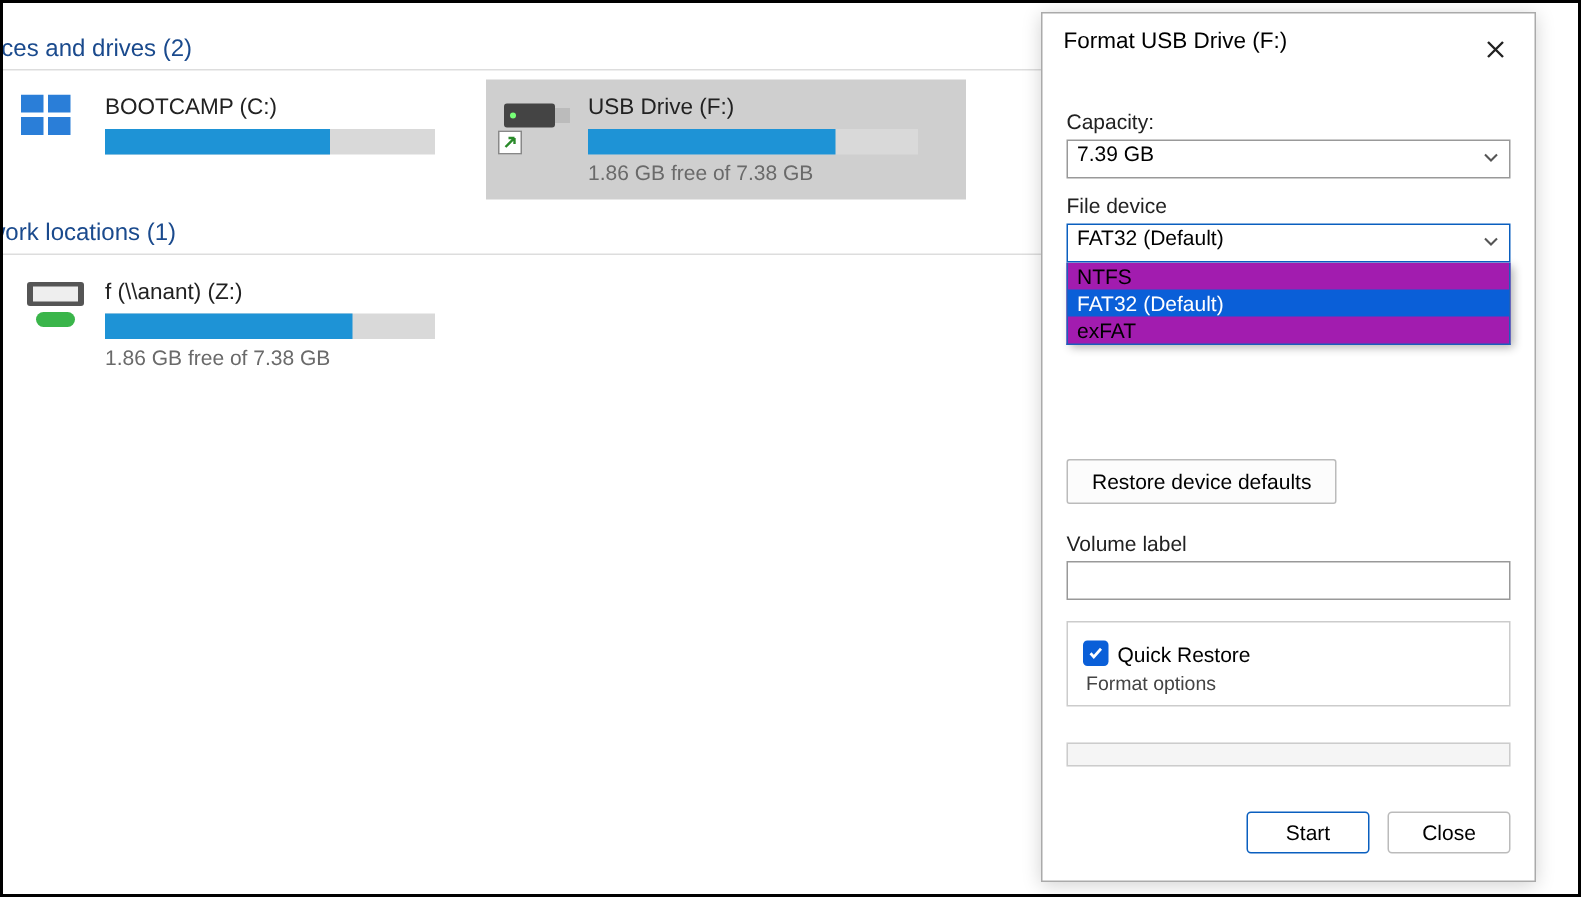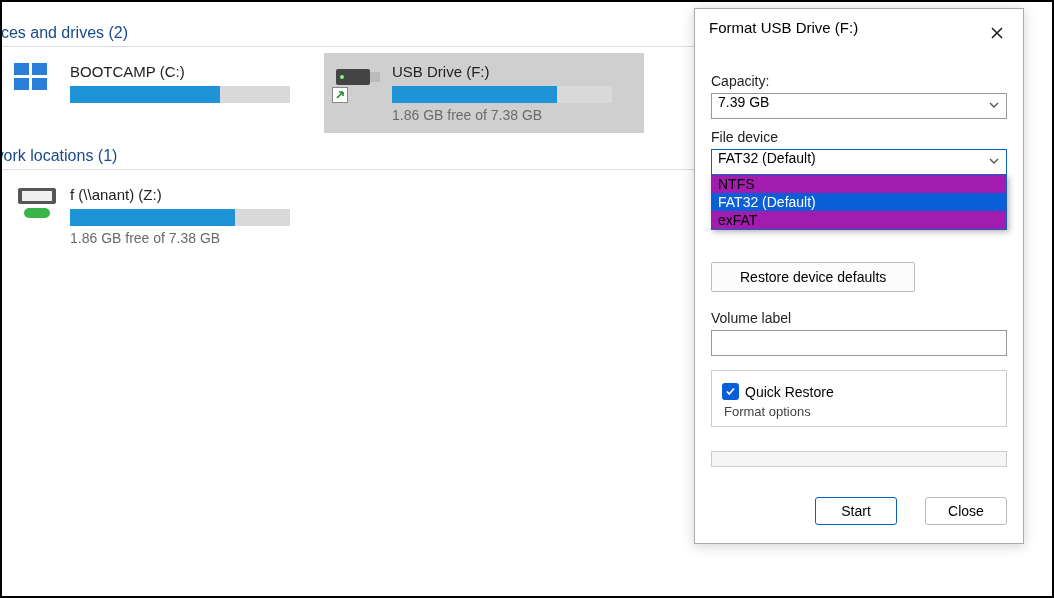--- a/index.html
+++ b/index.html
@@ -22,28 +22,28 @@
 .titlebar .title { font-size: 15px; }
 .close-x { width: 28px; height: 28px; display: flex; align-items: center; justify-content: center; cursor: pointer; }
 .dlg-body { padding: 6px 16px 10px 16px; }
 .dlg-label { font-size: 14px; color: #222; margin-top: 10px; margin-bottom: 4px; }
 .dlg-select { width: 100%; height: 26px; border: 1px solid #999; background: #fff; font-size: 14px; padding: 0 22px 0 6px; display: flex; align-items: flex-start; position: relative; cursor: pointer; }
 .dlg-select.open { border-color: #0a5fbf; }
 .dlg-select .caret { position: absolute; right: 6px; top: 50%; transform: translateY(-50%); }
 .dropdown-list { border: 1px solid #1b5fbb; border-top: none; background: #a21caf; box-shadow: 2px 2px 6px rgba(0,0,0,0.3); width: 100%; }
 .dropdown-item { font-size: 14px; padding: 1px 6px; cursor: pointer; }
 .dropdown-item.selected { background: #0a5fd8; color: #fff; }
-.restore-btn { margin-top: 32px; height: 30px; padding: 0 28px; font-size: 14px; border: 1px solid #bbb; background: #fcfcfc; border-radius: 2px; cursor: pointer; }
+.restore-btn { margin-top: 76px; height: 30px; padding: 0 16px; font-size: 14px; border: 1px solid #bbb; background: #fcfcfc; border-radius: 2px; cursor: pointer; }
 .dlg-input { width: 100%; height: 26px; border: 1px solid #999; font-size: 14px; padding: 0 6px; }
 .fieldset { border: 1px solid #ccc; margin-top: 14px; padding: 10px 10px 26px 10px; position: relative; }
 .fieldset .legend { position: absolute; top: -9px; left: 8px; background: #fff; padding: 0 4px; font-size: 13px; color: #444; margin-top: 42px; }
 .chk-row { display: flex; align-items: center; gap: 6px; font-size: 14px; margin-top: 2px; }
 .chk { width: 17px; height: 17px; border-radius: 3px; background: #0a5fd8; display: flex; align-items: center; justify-content: center; }
 .progress { height: 16px; border: 1px solid #ccc; background: #f5f5f5; margin-top: 24px; }
-.button-row { display: flex; justify-content: flex-end; gap: 28px; padding: 20px 16px 18px 16px; }
+.button-row { display: flex; justify-content: flex-end; gap: 12px; padding: 20px 16px 18px 16px; }
 .dlg-button { height: 28px; width: 82px; font-size: 14px; border: 1px solid #bbb; background: #fff; border-radius: 3px; cursor: pointer; }
 .dlg-button.primary { border-color: #0a5fbf; }
 </style>
 </head>
 <body>
 
 <div class="explorer">
   <div class="section-header">rices and drives (2)</div>
   <div class="drives-area" id="drives-area">
       <div class="drive">

